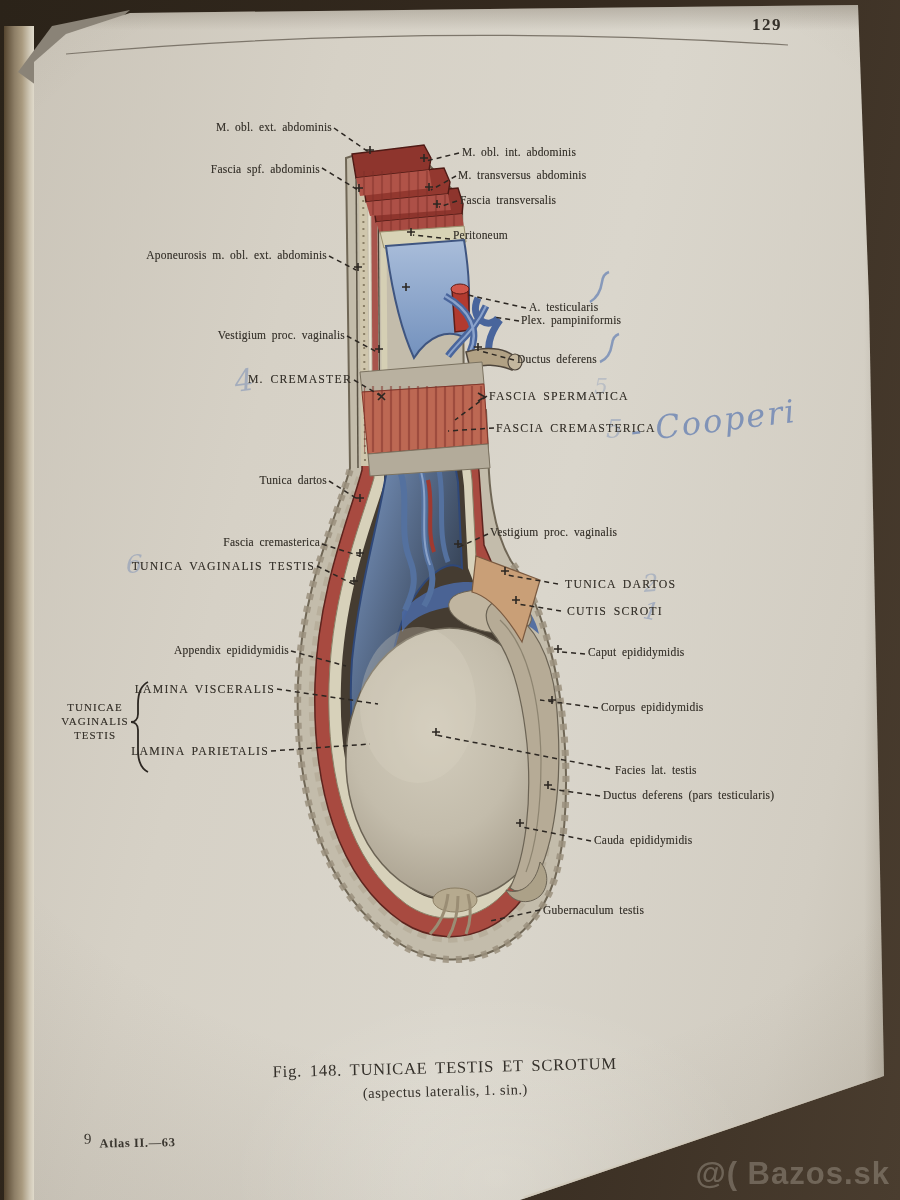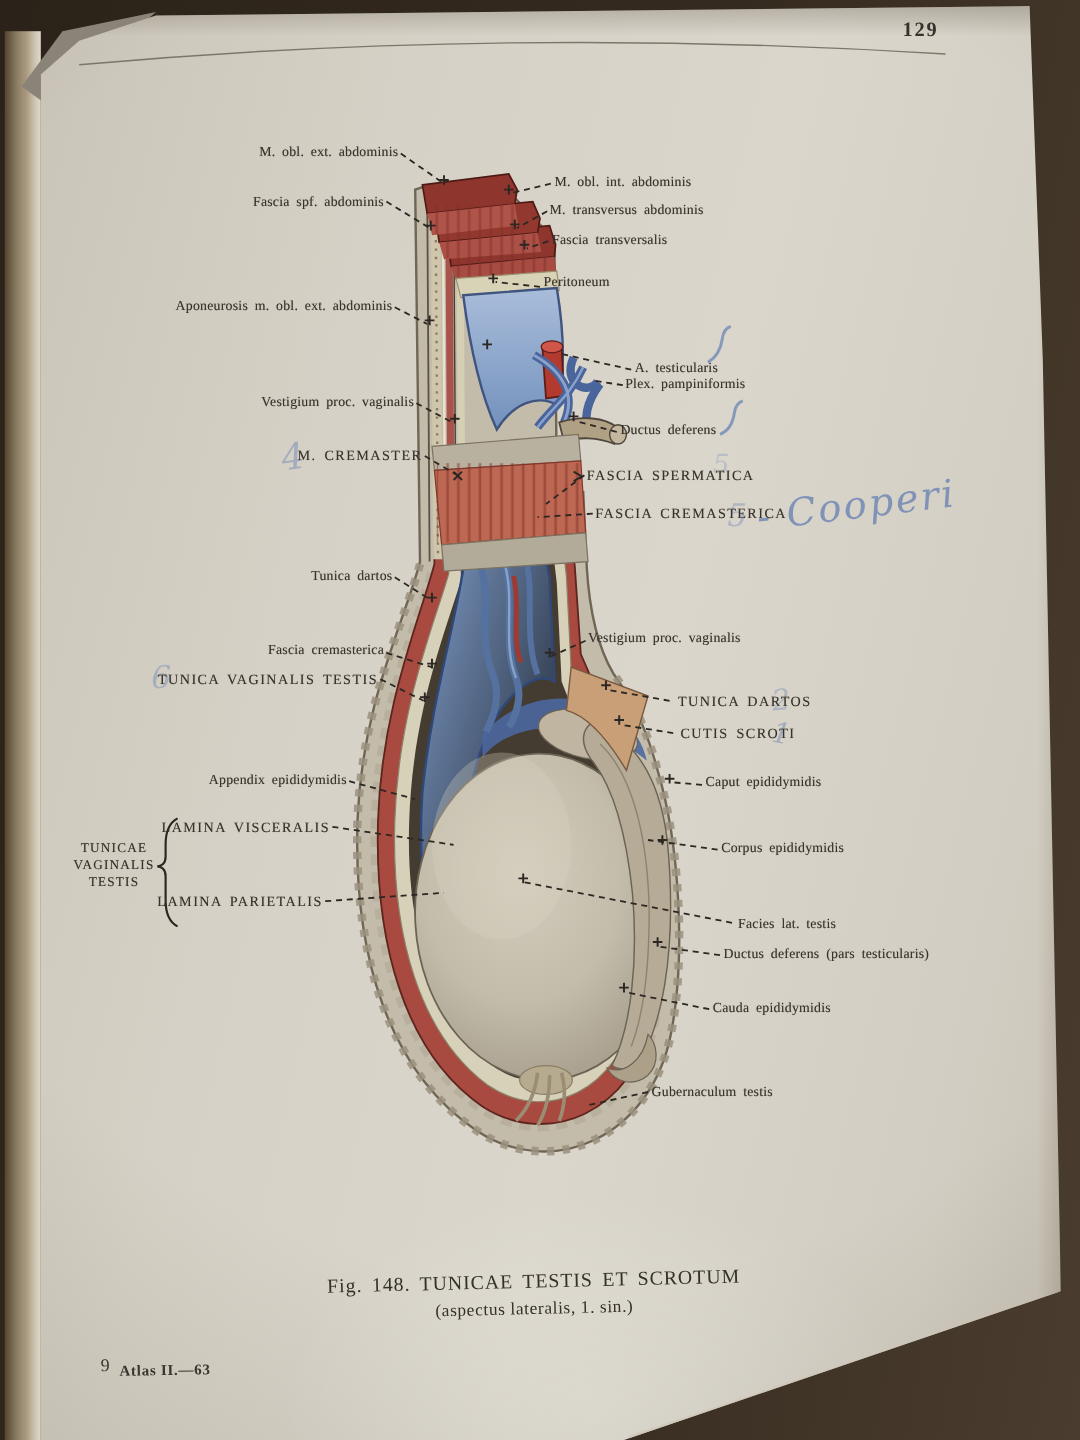--- a/index.html
+++ b/index.html
@@ -302,13 +302,14 @@
     <div class="caption">
       <div class="cap1">Fig. 148. TUNICAE TESTIS ET SCROTUM</div>
       <div class="cap2">(aspectus lateralis, 1. sin.)</div>
     </div>
 
     <div class="footer">
       <span class="footmark">9</span><span class="foottext">Atlas II.—63</span>
     </div>
   </div>
 
+  <div class="watermark">@( Bazos.sk</div>
 </div>
 
 </body></html>

